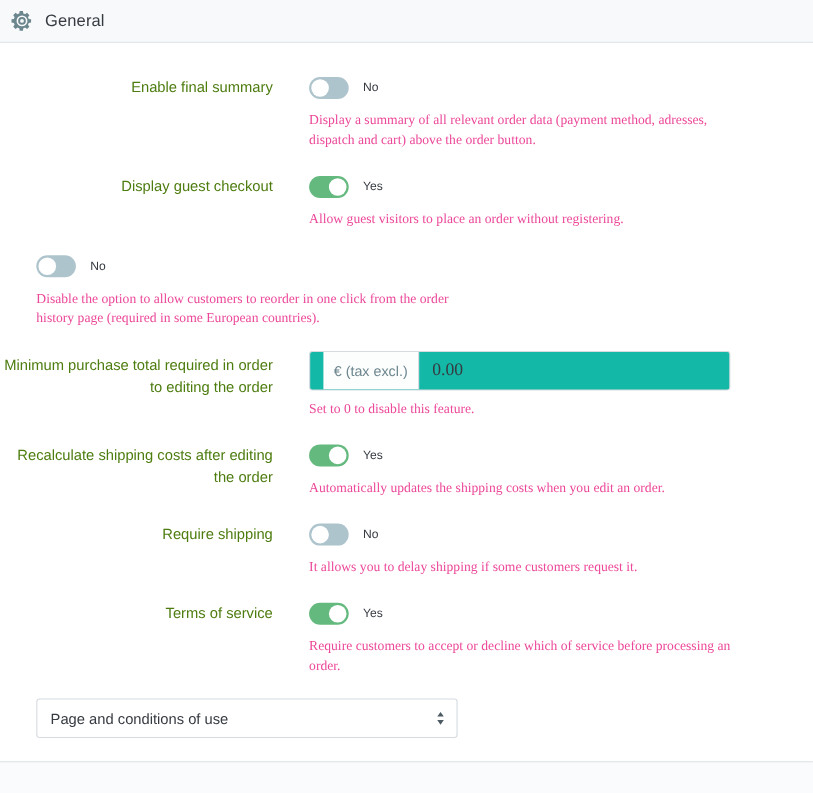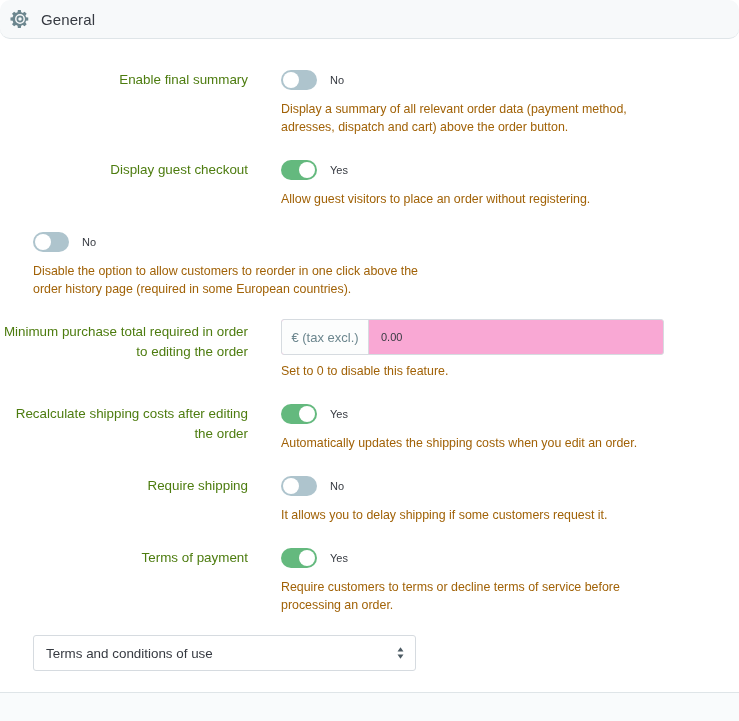--- a/index.html
+++ b/index.html
@@ -28,21 +28,20 @@
   
   .panel-header {
     height: 39px;
     min-height: 39px;
     background: #f7f9fa;
     border-bottom: 1px solid #dfe5e8;
     display: flex;
     align-items: center;
     padding: 0 0 0 6px;
     box-sizing: border-box;
-    border-radius: 10px;
   }
   .gear-icon {
     width: 22px;
     height: 22px;
     margin-left: 3px;
     margin-right: 10px;
     display: block;
     flex: 0 0 auto;
   }
   .panel-title {
@@ -115,56 +114,58 @@
     margin-left: 13px;
     font-size: 11px;
     color: #363a41;
   }
 
   
   .help-text {
     margin-top: 7px;
     font-size: 12.4px;
     line-height: 18px;
-    color: #a16207;
+    color: #ec4899;
     max-width: 385px;
+    font-family: Liberation Serif, serif;
   }
   .help-text.wide { max-width: 386px; }
 
   
   .input-group {
     display: flex;
     width: 383px;
     height: 36px;
     border: 1px solid #d6dbe0;
     border-radius: 3px;
-    background: #f9a8d4;
+    background: #14b8a6;
     box-sizing: border-box;
     overflow: hidden;
+    padding-left: 12px;
   }
   .input-addon {
     width: 87px;
     min-width: 87px;
     display: flex;
     align-items: center;
     justify-content: center;
     font-size: 13px;
     color: #6c868e;
     background: #fcfdfd;
     border-right: 1px solid #d6dbe0;
     box-sizing: border-box;
   }
   .input-field {
     flex: 1 1 auto;
     border: 0;
     outline: none;
     padding: 0 12px;
-    font-size: 11px;
+    font-size: 16px;
     color: #363a41;
-    font-family: Liberation Sans, sans-serif;
+    font-family: Liberation Serif, serif;
     background: transparent;
     min-width: 0;
   }
 
   
   .select-wrap {
     position: relative;
     width: 383px;
     height: 36px;
   }
@@ -247,21 +248,21 @@
     </div>
 
     <div class="form-row">
       <div class="form-control-col">
         <div class="switch-line">
           <div class="switch off">
             <div class="knob"></div>
           </div>
           <span class="switch-text">No</span>
         </div>
-        <div class="help-text wide">Disable the option to allow customers to reorder in one click above the order history page (required in some European countries).</div>
+        <div class="help-text wide">Disable the option to allow customers to reorder in one click from the order history page (required in some European countries).</div>
       </div>
     </div>
 
     <div class="form-row">
       <div class="form-label">Minimum purchase total required in order to editing the order</div>
       <div class="form-control-col">
         <div class="input-group">
           <div class="input-addon">€ (tax excl.)</div>
           <input class="input-field" type="text" value="0.00" style="">
         </div>
@@ -289,37 +290,37 @@
           <div class="switch off">
             <div class="knob"></div>
           </div>
           <span class="switch-text">No</span>
         </div>
         <div class="help-text">It allows you to delay shipping if some customers request it.</div>
       </div>
     </div>
 
     <div class="form-row">
-      <div class="form-label">Terms of payment</div>
+      <div class="form-label">Terms of service</div>
       <div class="form-control-col">
         <div class="switch-line">
           <div class="switch on">
             <div class="knob"></div>
           </div>
           <span class="switch-text">Yes</span>
         </div>
-        <div class="help-text">Require customers to terms or decline terms of service before processing an order.</div>
+        <div class="help-text">Require customers to accept or decline which of service before processing an order.</div>
       </div>
     </div>
 
     <div class="form-row">
       <div class="form-control-col">
         <div class="select-wrap">
           <div class="select-box">
-            <span>Terms and conditions of use</span>
+            <span>Page and conditions of use</span>
           </div>
           <svg class="select-arrow" viewBox="0 0 10 16" aria-hidden="true">
             <path fill="#4c5a63" d="M5 1.4 8.4 6.2H1.6z"></path>
             <path fill="#4c5a63" d="M5 14.6 1.6 9.8h6.8z"></path>
           </svg>
         </div>
       </div>
     </div>
 
   </div>

